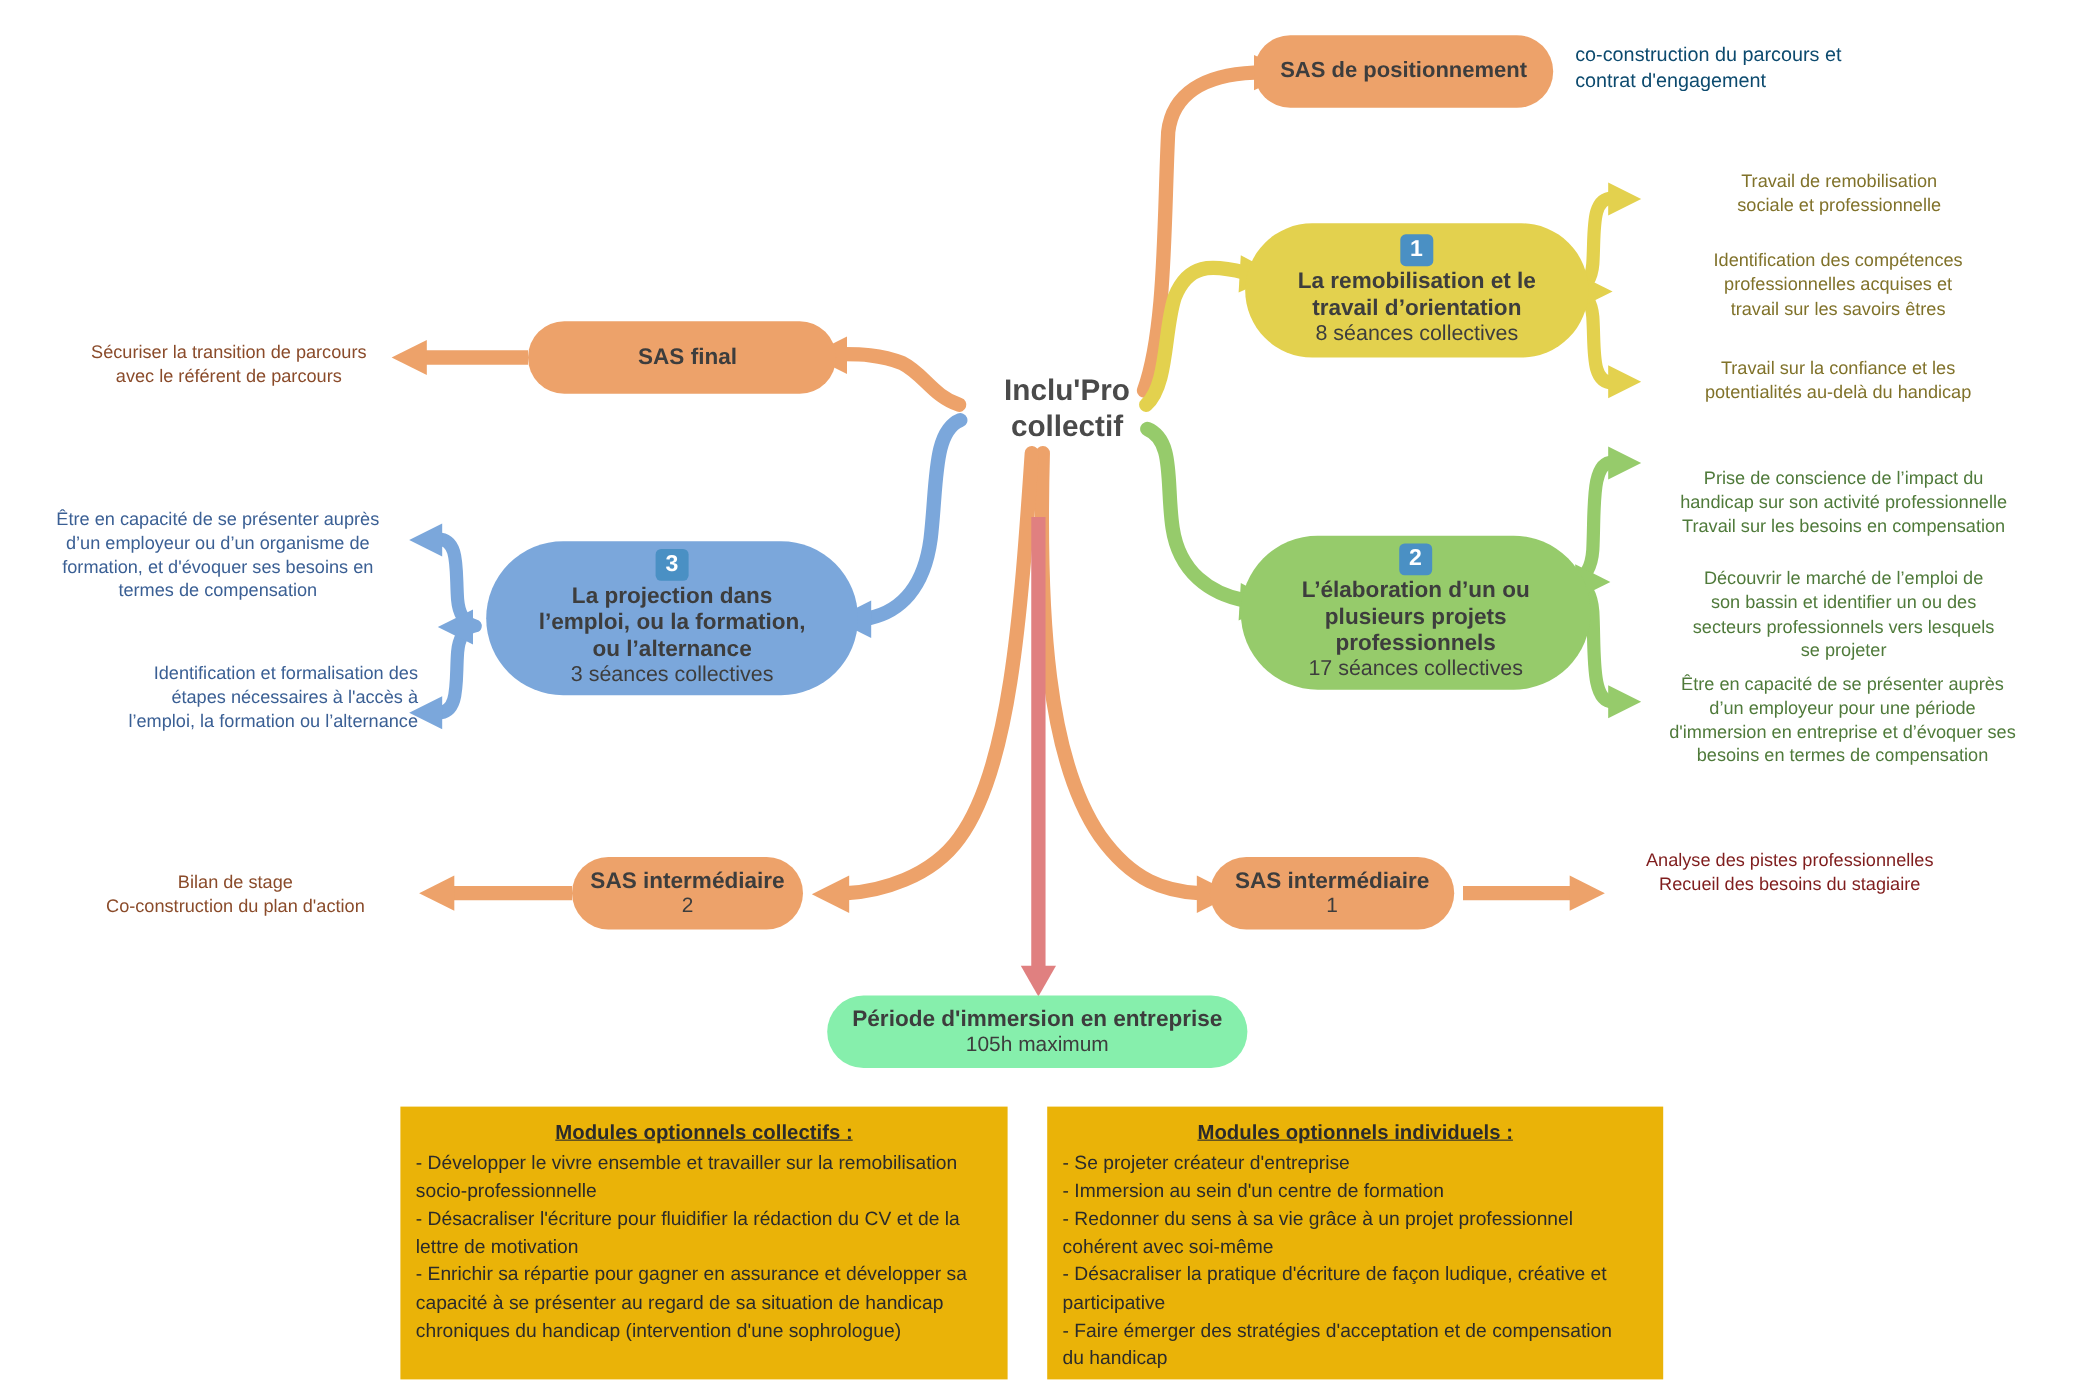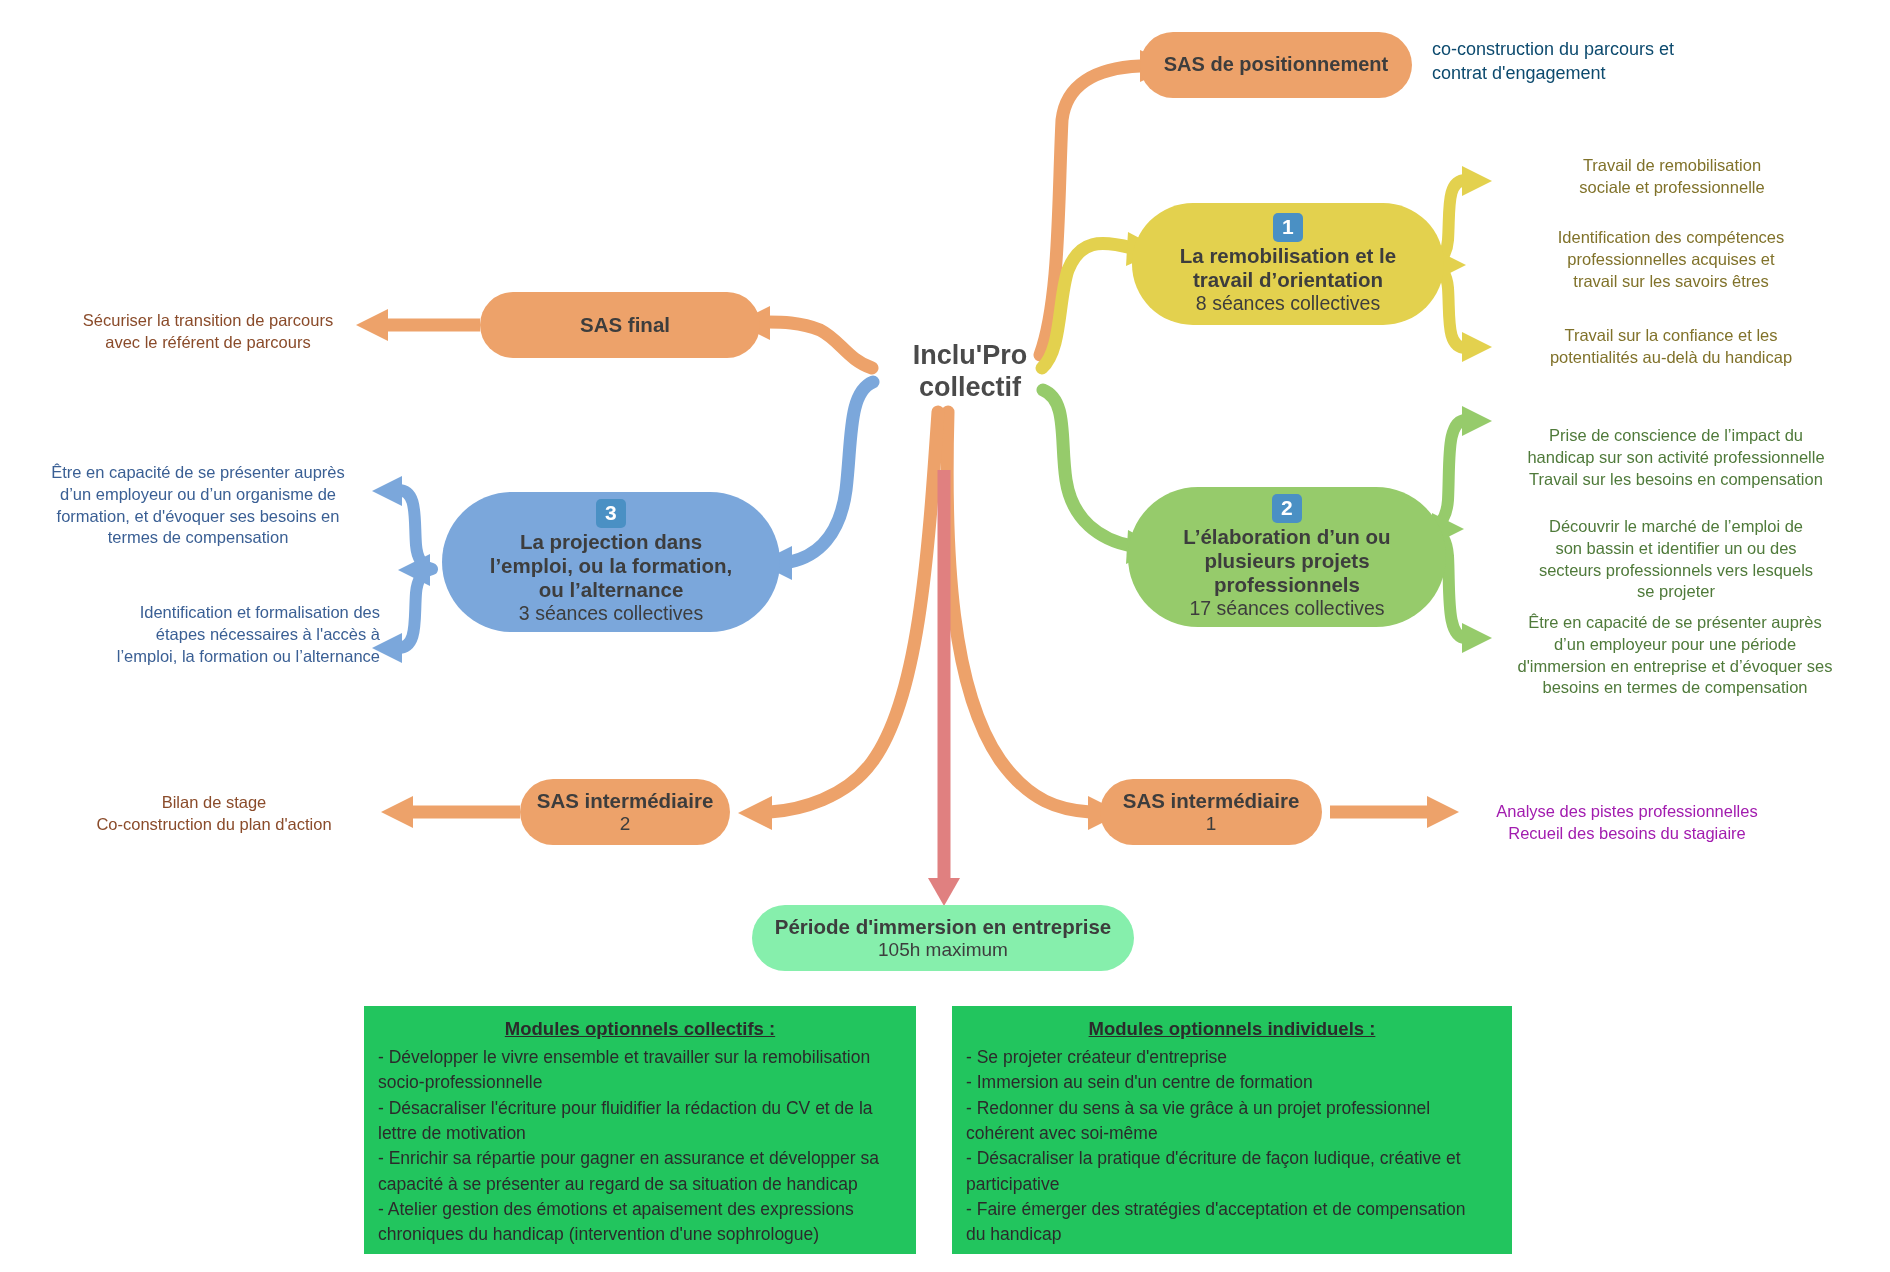--- a/index.html
+++ b/index.html
@@ -69,21 +69,21 @@
     line-height: 1.18;
   }
   .leaf {
     position: absolute;
     text-align: center;
     font-size: 16.5px;
     line-height: 1.32;
   }
   .panel {
     position: absolute;
-    background: #22c55e;
+    background: #eab308;
     box-sizing: border-box;
     padding: 10px 14px 12px 14px;
     font-size: 17.5px;
     line-height: 1.45;
     color: #2b2b2b;
   }
   .panel .panel-title {
     display: block;
     text-align: center;
     font-weight: bold;
@@ -255,42 +255,41 @@
   </div>
   <div class="leaf" style="left:44px; top:792px; width:340px; color:#8a4b2a;">
     <div>Bilan de stage</div>
     <div>Co-construction du plan d'action</div>
   </div>
 
   <div class="node" style="left:1100px; top:779px; width:222px; height:66px; background:#eda26a;">
     <span class="title" style="font-size:20.5px;">SAS intermédiaire</span>
     <span class="sub" style="font-size:19px;">1</span>
   </div>
-  <div class="leaf" style="left:1452px; top:801px; width:350px; color:#a21caf;">
+  <div class="leaf" style="left:1452px; top:772px; width:350px; color:#7f1d1d;">
     <div>Analyse des pistes professionnelles</div>
     <div>Recueil des besoins du stagiaire</div>
   </div>
 
   <div class="node" style="left:752px; top:905px; width:382px; height:66px; background:#86efac;">
     <span class="title" style="font-size:20.5px;">Période d'immersion en entreprise</span>
     <span class="sub" style="font-size:19px;">
       <span>105h</span>
       <span>maximum</span>
     </span>
   </div>
 
   <div class="panel" style="left:364px; top:1006px; width:552px; height:248px;">
     <span class="panel-title">Modules optionnels collectifs :</span>
     <span class="panel-line">- Développer le vivre ensemble et travailler sur la remobilisation</span>
     <span class="panel-line">socio-professionnelle</span>
     <span class="panel-line">- Désacraliser l'écriture pour fluidifier la rédaction du CV et de la</span>
     <span class="panel-line">lettre de motivation</span>
     <span class="panel-line">- Enrichir sa répartie pour gagner en assurance et développer sa</span>
     <span class="panel-line">capacité à se présenter au regard de sa situation de handicap</span>
-    <span class="panel-line">- Atelier gestion des émotions et apaisement des expressions</span>
     <span class="panel-line">chroniques du handicap (intervention d'une sophrologue)</span>
   </div>
 
   <div class="panel" style="left:952px; top:1006px; width:560px; height:248px;">
     <span class="panel-title">Modules optionnels individuels :</span>
     <span class="panel-line">- Se projeter créateur d'entreprise</span>
     <span class="panel-line">- Immersion au sein d'un centre de formation</span>
     <span class="panel-line">- Redonner du sens à sa vie grâce à un projet professionnel</span>
     <span class="panel-line">cohérent avec soi-même</span>
     <span class="panel-line">- Désacraliser la pratique d'écriture de façon ludique, créative et</span>

